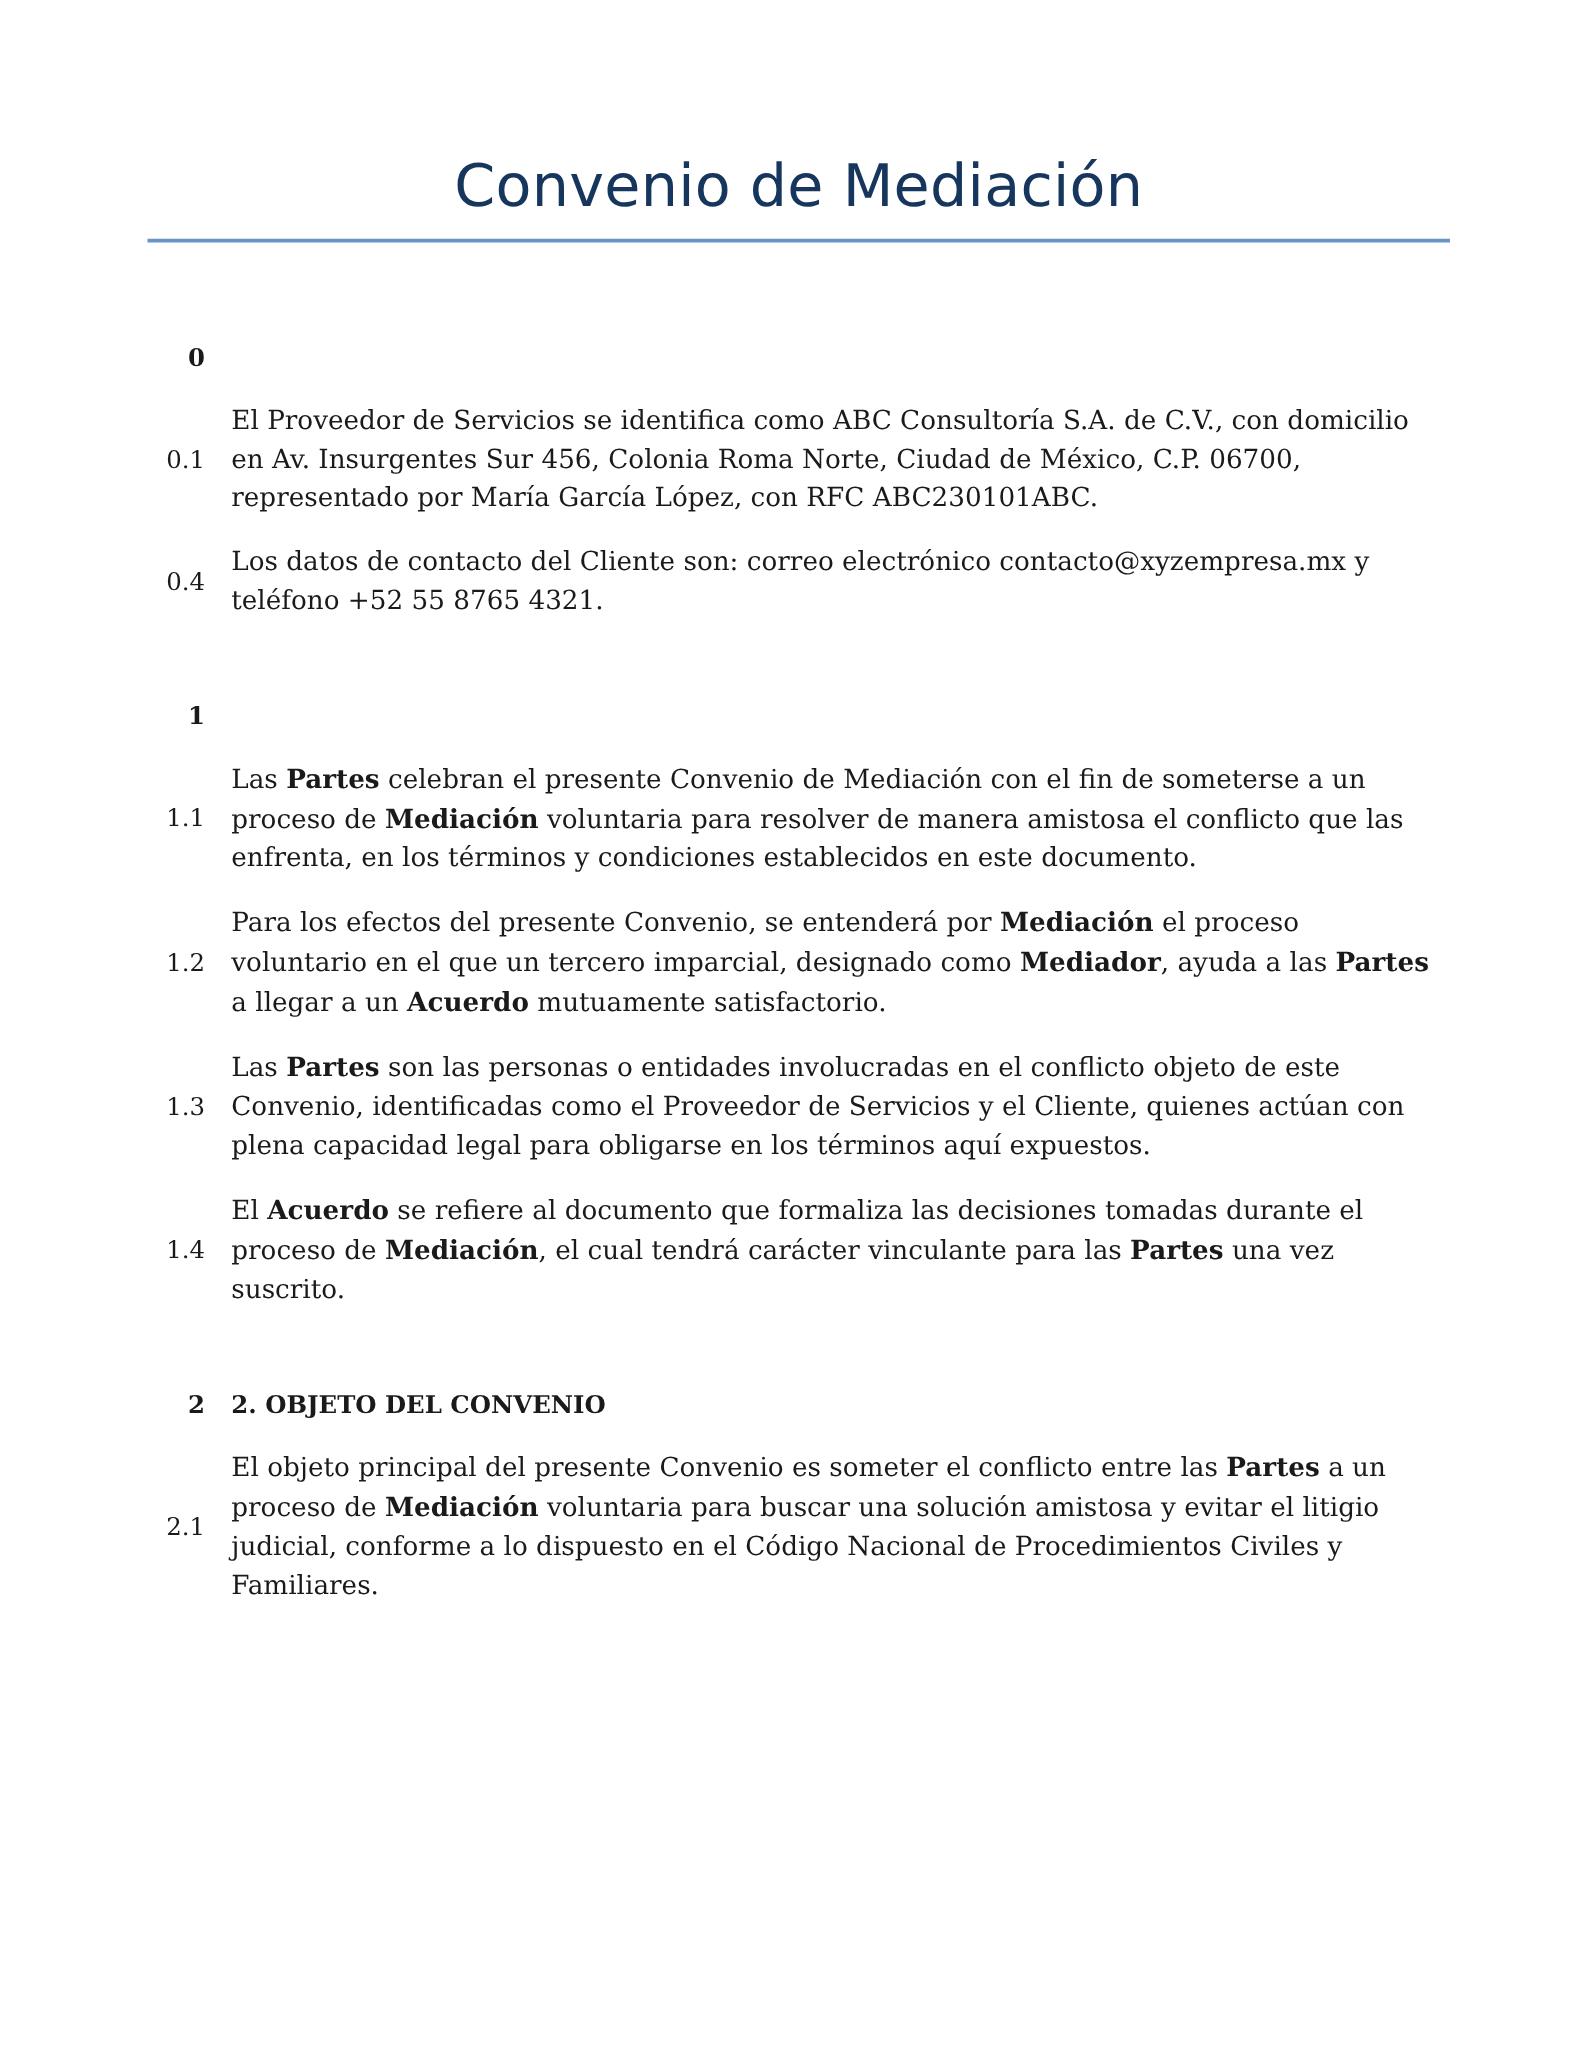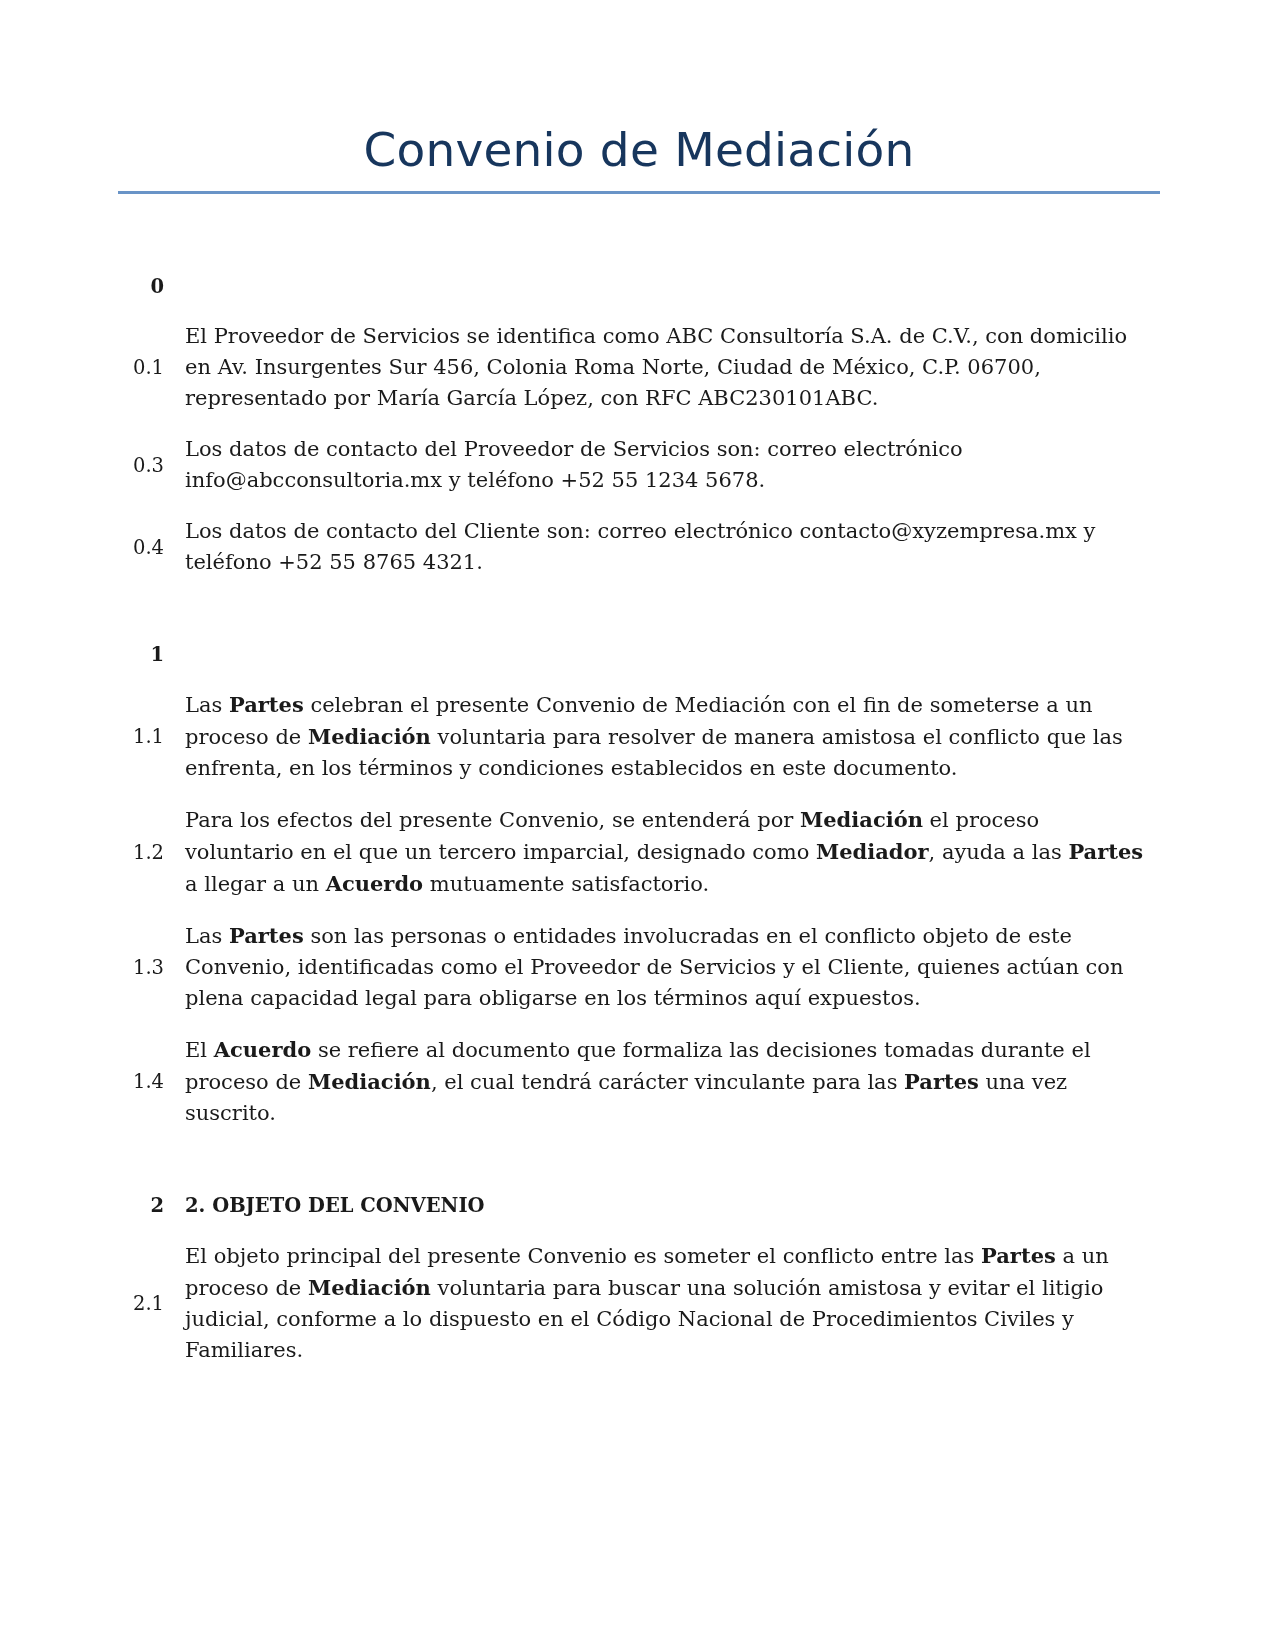--- a/index.html
+++ b/index.html
@@ -102,24 +102,20 @@
 
     <div class="section">
       <div class="heading">
         <span class="num">0</span>
       </div>
       <div class="item">
         <span class="num">0.1</span>
         <span class="item-text"><span>El Proveedor de Servicios se identifica como ABC Consultoría S.A. de C.V., con domicilio en Av. Insurgentes Sur 456, Colonia Roma Norte, Ciudad de México, C.P. 06700, representado por María García López, con RFC ABC230101ABC.</span></span>
       </div>
       <div class="item">
-        <span class="num">0.3</span>
-        <span class="item-text"><span>Los datos de contacto del Proveedor de Servicios son: correo electrónico info@abcconsultoria.mx y teléfono +52 55 1234 5678.</span></span>
-      </div>
-      <div class="item">
         <span class="num">0.4</span>
         <span class="item-text"><span>Los datos de contacto del Cliente son: correo electrónico contacto@xyzempresa.mx y teléfono +52 55 8765 4321.</span></span>
       </div>
     </div>
 
     <div class="section">
       <div class="heading">
         <span class="num">1</span>
       </div>
       <div class="item">

